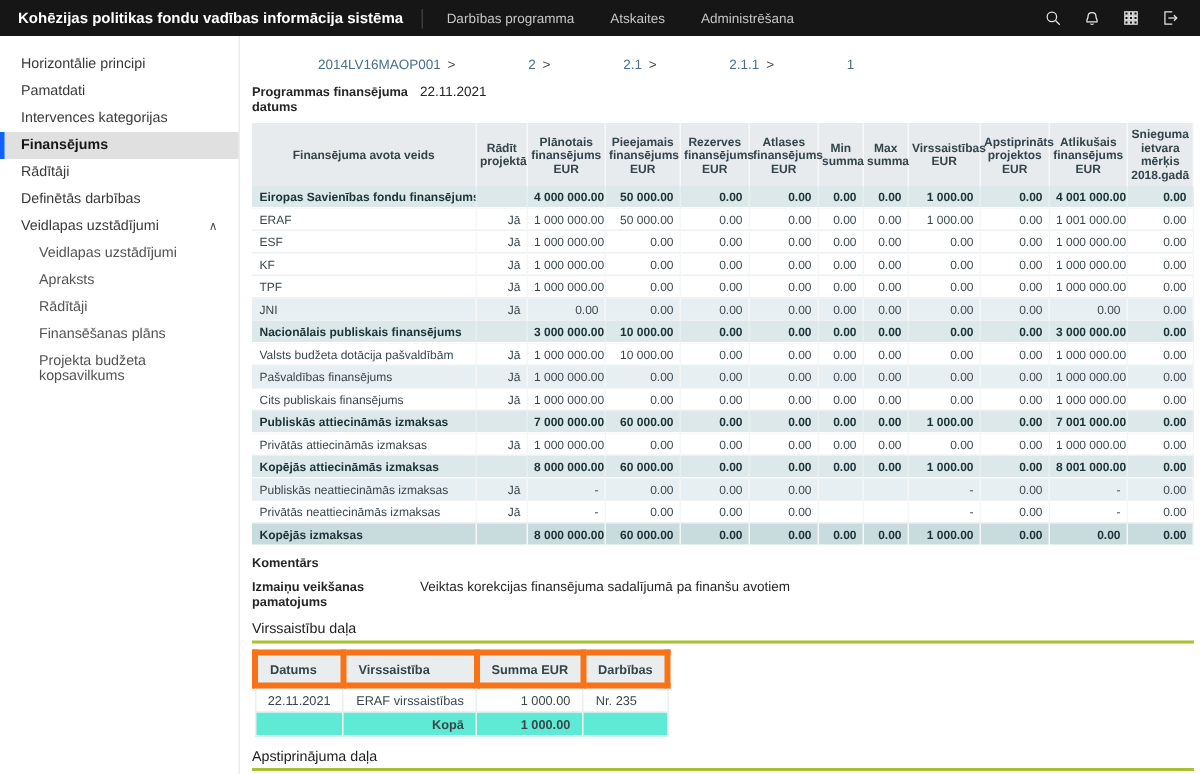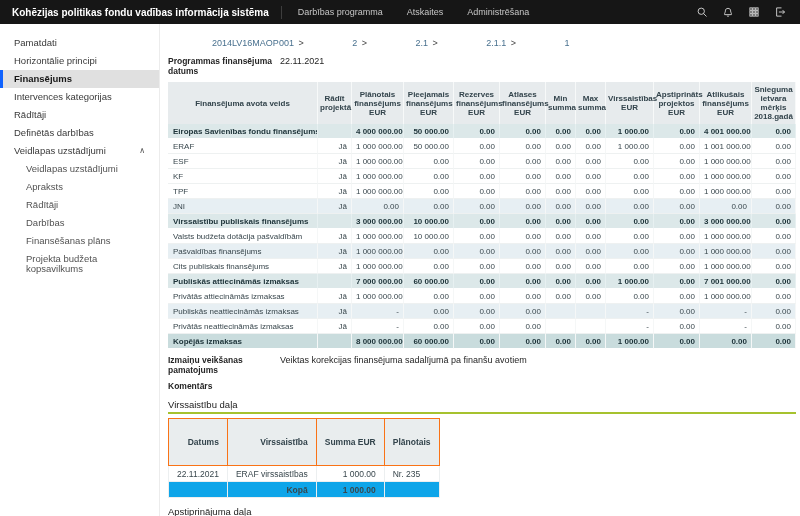--- a/index.html
+++ b/index.html
@@ -57,26 +57,26 @@
   table.fin td.num { text-align:right; }
   tr.section td { background:#dce8e9; font-weight:bold; color:#1c3238; border-bottom:1px solid #fff; border-right:1px solid #e7f0f1; }
   tr.total td { background:#c9dcdd; font-weight:bold; color:#1c3238; border-bottom:1px solid #fff; }
   tr.alt td { background:#e7eff3; }
   
   .section-title { font-size:9.5px; color:#222; margin:8px 0 2px 0; }
   .green-rule { border-bottom:2px solid #a6c22e; margin-bottom:4px; width:628px; }
   
   table.small { border-collapse:collapse; font-size:8.5px; margin-bottom:4px; }
   table.small th {
-    background:#e9edee; font-weight:bold; color:#33444c; text-align:right;
-    padding:18px 8px; border:1px solid #f97316;
+    background:#e9edee; font-weight:bold; color:#33444c; text-align:left;
+    padding:4px 8px; border:4px solid #f97316;
   }
   table.small td { padding:2.5px 8px; border:1px solid #eceff0; color:#39474d; white-space:nowrap; }
   table.small td.num { text-align:right; }
-  table.small tr.totalrow td { font-weight:bold; background:#0ea5e9; }
+  table.small tr.totalrow td { font-weight:bold; background:#5eead4; }
   table.small tr.totalrow td.lbl { text-align:right; }
 </style>
 </head>
 <body>
 
 <div class="topbar">
   <span class="brand">Kohēzijas politikas fondu vadības informācija sistēma</span>
   <span class="topbar-divider"></span>
   <nav class="topnav" id="topnav">
       <a>Darbības programma</a>
@@ -115,45 +115,44 @@
           <line x1="6.5" y1="8" x2="14" y2="8"></line>
           <path d="M11.5 5.5 L14 8 L11.5 10.5"></path>
         </svg>
     </span>
   </div>
 </div>
 
 <div class="layout">
   <div class="sidebar" id="sidebar">
       <div class="nav-item">
+        <span>Horizontālie principi</span>
+      </div>
+      <div class="nav-item">
         <span>Pamatdati</span>
       </div>
       <div class="nav-item">
-        <span>Horizontālie principi</span>
+        <span>Intervences kategorijas</span>
       </div>
       <div class="nav-item selected">
         <span>Finansējums</span>
-      </div>
-      <div class="nav-item">
-        <span>Intervences kategorijas</span>
       </div>
       <div class="nav-item">
         <span>Rādītāji</span>
       </div>
       <div class="nav-item">
         <span>Definētās darbības</span>
       </div>
       <div class="nav-item">
         <span>Veidlapas uzstādījumi</span>
         <span class="nav-chevron">∧</span>
       </div>
       <div class="nav-item sub">Veidlapas uzstādījumi</div>
       <div class="nav-item sub">Apraksts</div>
       <div class="nav-item sub">Rādītāji</div>
-      <div class="nav-item sub">Darbības</div>
       <div class="nav-item sub">Finansēšanas plāns</div>
       <div class="nav-item sub">Projekta budžeta kopsavilkums</div>
     </div>
 
   <div class="main">
     <div class="breadcrumb" id="breadcrumb"><a>2014LV16MAOP001</a><span class="sep"> &gt; </span><a>2</a><span class="sep"> &gt; </span><a>2.1</a><span class="sep"> &gt; </span><a>2.1.1</a><span class="sep"> &gt; </span><a>1</a></div>
 
     <div class="field-row">
       <div class="field-label">Programmas finansējuma datums</div>
       <div class="field-value">22.11.2021</div>
@@ -269,21 +268,21 @@
             <td class="num">0.00</td>
             <td class="num">0.00</td>
             <td class="num">0.00</td>
             <td class="num">0.00</td>
             <td class="num">0.00</td>
             <td class="num">0.00</td>
             <td class="num">0.00</td>
             <td class="num">0.00</td>
           </tr>
           <tr class="section">
-            <td class="name">Virssaistību publiskais finansējums</td>
+            <td class="name">Nacionālais publiskais finansējums</td>
             <td class="radit"></td>
             <td class="num">3 000 000.00</td>
             <td class="num">10 000.00</td>
             <td class="num">0.00</td>
             <td class="num">0.00</td>
             <td class="num">0.00</td>
             <td class="num">0.00</td>
             <td class="num">0.00</td>
             <td class="num">0.00</td>
             <td class="num">3 000 000.00</td>
@@ -352,20 +351,34 @@
             <td class="num">0.00</td>
             <td class="num">0.00</td>
             <td class="num">0.00</td>
             <td class="num">0.00</td>
             <td class="num">0.00</td>
             <td class="num">0.00</td>
             <td class="num">0.00</td>
             <td class="num">1 000 000.00</td>
             <td class="num">0.00</td>
           </tr>
+          <tr class="section">
+            <td class="name">Kopējās attiecināmās izmaksas</td>
+            <td class="radit"></td>
+            <td class="num">8 000 000.00</td>
+            <td class="num">60 000.00</td>
+            <td class="num">0.00</td>
+            <td class="num">0.00</td>
+            <td class="num">0.00</td>
+            <td class="num">0.00</td>
+            <td class="num">1 000.00</td>
+            <td class="num">0.00</td>
+            <td class="num">8 001 000.00</td>
+            <td class="num">0.00</td>
+          </tr>
           <tr class="alt">
             <td class="name">Publiskās neattiecināmās izmaksas</td>
             <td class="radit">Jā</td>
             <td class="num">-</td>
             <td class="num">0.00</td>
             <td class="num">0.00</td>
             <td class="num">0.00</td>
             <td class="num"></td>
             <td class="num"></td>
             <td class="num">-</td>
@@ -398,37 +411,37 @@
             <td class="num">0.00</td>
             <td class="num">1 000.00</td>
             <td class="num">0.00</td>
             <td class="num">0.00</td>
             <td class="num">0.00</td>
           </tr>
         </tbody>
     </table>
 
     <div class="field-row">
+      <div class="field-label">Komentārs</div>
+      <div class="field-value"></div>
+    </div>
+    <div class="field-row">
       <div class="field-label">Izmaiņu veikšanas pamatojums</div>
       <div class="field-value">Veiktas korekcijas finansējuma sadalījumā pa finanšu avotiem</div>
-    </div>
-    <div class="field-row">
-      <div class="field-label">Komentārs</div>
-      <div class="field-value"></div>
     </div>
 
     <div class="section-title">Virssaistību daļa</div>
     <div class="green-rule"></div>
     <table class="small">
       <thead>
           <tr id="virs-head">
             <th>Datums</th>
             <th>Virssaistība</th>
             <th>Summa EUR</th>
-            <th>Plānotais</th>
+            <th>Darbības</th>
           </tr>
         </thead>
       <tbody id="virs-body">
           <tr>
             <td class="">22.11.2021</td>
             <td class="">ERAF virssaistības</td>
             <td class="num">1 000.00</td>
             <td class="">Nr. 235</td>
           </tr>
           <tr class="totalrow">

